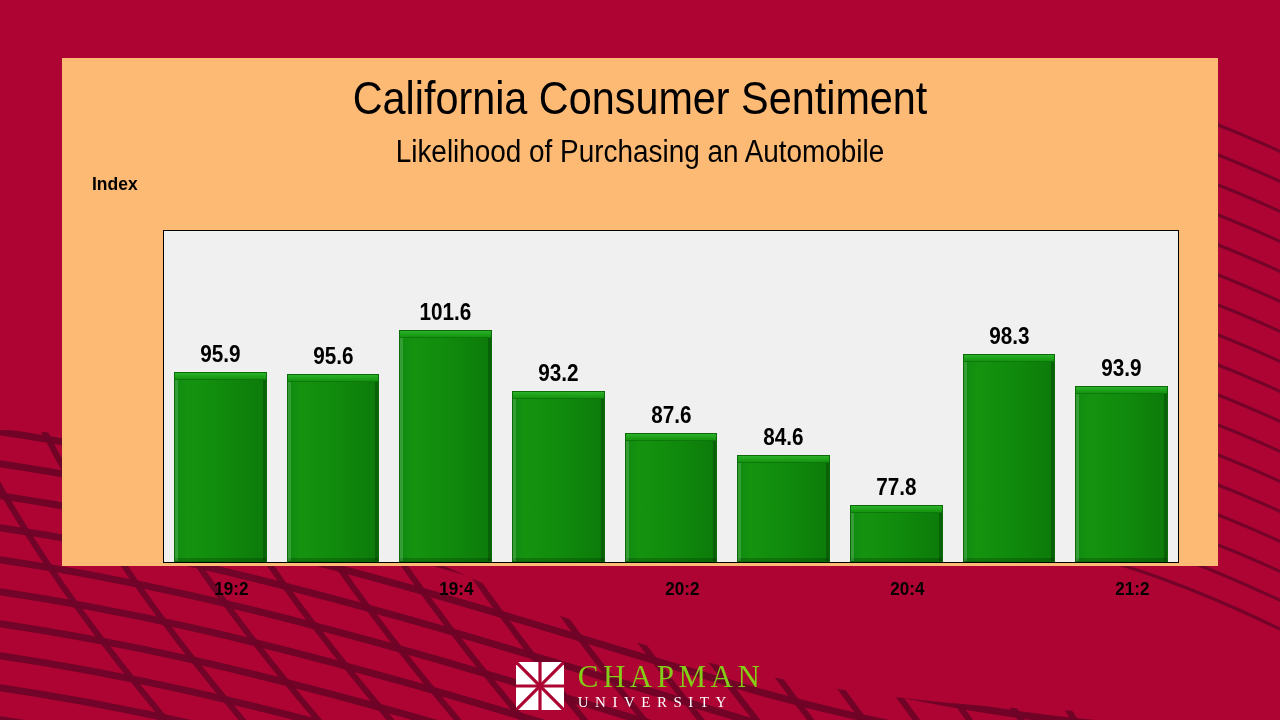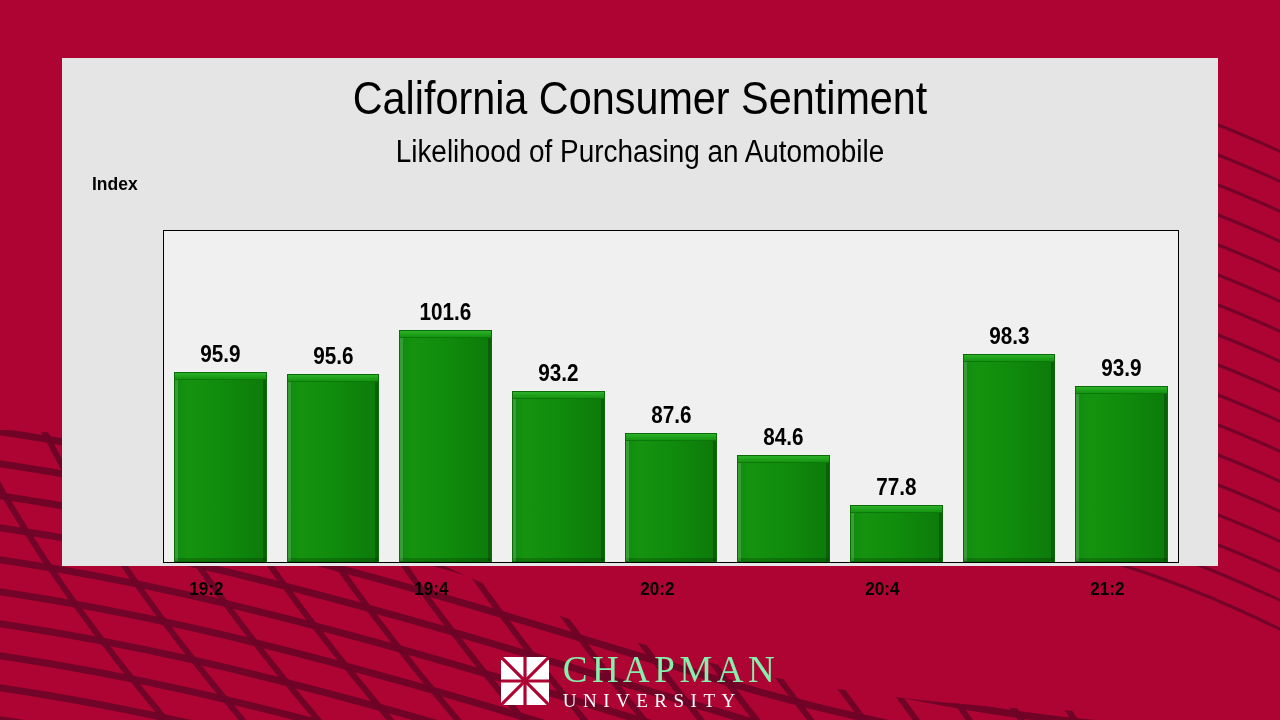--- a/index.html
+++ b/index.html
@@ -12,21 +12,21 @@
 
   
   #slide-bg { position:absolute; inset:0; background:#AD0433; overflow:hidden; }
   #slide-bg .mesh { position:absolute; inset:0; }
 
   
   #card {
     position:absolute;
     left:62px; top:58px;
     width:1156px; height:508px;
-    background:#e5e5e5;
+    background:#fdba74;
   }
 
   
   #chart-title {
     position:absolute; left:0; top:14px; width:100%;
     text-align:center;
     font-size:47px; line-height:52px;
     font-weight:400; color:#000;
     font-family:"Liberation Sans Narrow","Liberation Sans",sans-serif;
     transform:scaleX(0.88); transform-origin:center top;
@@ -90,36 +90,36 @@
   }
   #y-axis { position:absolute; left:26px; top:172px; width:70px; height:333px; }
 
   .x-tick {
     position:absolute;
     text-align:center;
     font-size:19px; font-weight:bold; color:#000;
     transform:scaleX(0.9);
     white-space:nowrap;
   }
-  #x-axis { position:absolute; left:88px; top:512px; width:1016px; height:34px; }
+  #x-axis { position:absolute; left:113px; top:512px; width:1016px; height:34px; }
 
   
   #logo-lockup {
     position:absolute; left:0; bottom:10px; width:100%;
     display:flex; justify-content:center; align-items:center; gap:14px;
   }
   #logo-emblem { position:relative; width:48px; height:48px; }
   #logo-wordmark { display:flex; flex-direction:column; line-height:1; }
   #logo-name {
     font-family:"Liberation Serif", serif;
-    font-size:37px; color:#86efac; letter-spacing:4.5px;
+    font-size:31px; color:#84cc16; letter-spacing:4.5px;
   }
   #logo-sub {
     font-family:"Liberation Serif", serif;
-    font-size:19px; color:#fff; letter-spacing:6.5px; margin-top:3px;
+    font-size:15px; color:#fff; letter-spacing:6.5px; margin-top:3px;
   }
 </style>
 </head>
 <body>
 
 <div id="slide-bg">
   <svg class="mesh" viewBox="0 0 1280 720" preserveAspectRatio="none">
     <defs>
       <clipPath id="lowerLeftClip">
         <path d="M0,430 C160,430 340,520 520,600 C760,700 1000,718 1280,712 L1280,720 L0,720 Z"></path>

